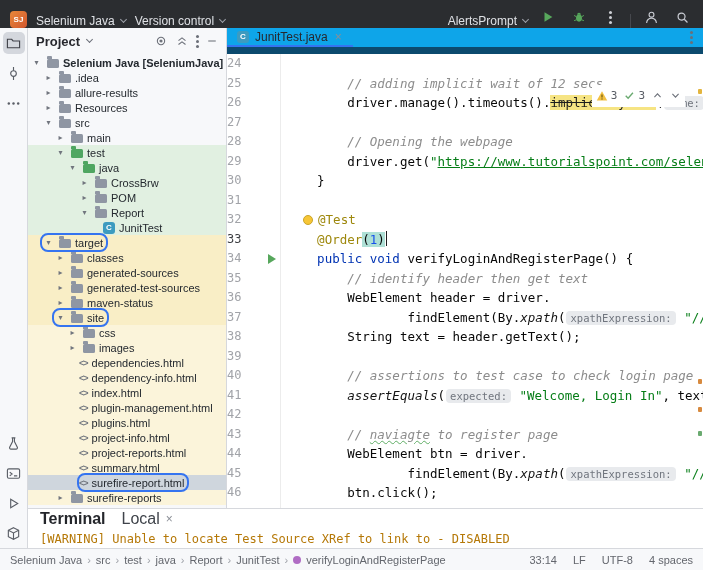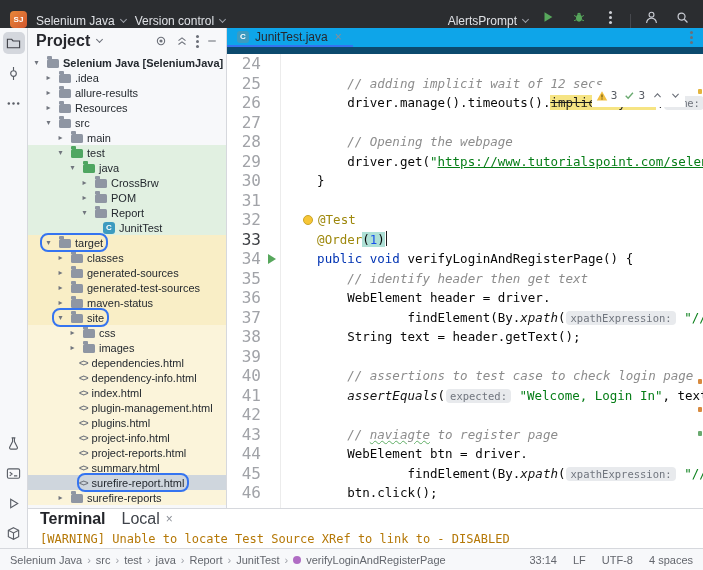--- a/index.html
+++ b/index.html
@@ -34,21 +34,21 @@
   .rail-btn{width:22px;height:22px;display:flex;align-items:center;justify-content:center;border-radius:5px;}
   .rail-btn.active{background:#d4d7dd;}
   .rail-spacer{flex:1;}
   .right{flex:1;display:flex;flex-direction:column;min-width:0;}
   .center{flex:1;display:flex;min-height:0;}
 
   
   .project{width:199px;flex:0 0 auto;background:#f7f8fa;border-right:1px solid #d6d8dd;
            display:flex;flex-direction:column;overflow:hidden;}
   .phead{height:26px;flex:0 0 auto;display:flex;align-items:center;padding:0 8px;gap:7px;
-         font-size:16px;color:#27282e;font-weight:bold;}
+         font-size:13px;color:#27282e;font-weight:bold;}
   .phead .chev-down{border-color:#6b6f78;}
   .phead-spacer{flex:1;}
   .phead svg{display:block;}
   .tree{flex:1;overflow:hidden;padding-top:1px;}
   .trow{height:15px;display:flex;align-items:center;font-size:11px;color:#24292f;
         white-space:nowrap;cursor:default;}
   .tpad{flex:0 0 auto;height:1px;display:inline-block;}
   .chev{width:13px;flex:0 0 auto;text-align:center;color:#71757e;font-size:8px;
         font-family:"DejaVu Sans",sans-serif;line-height:15px;}
   .chev.open::before{content:"▾";}
@@ -79,21 +79,21 @@
        border-bottom:2px solid var(--accent);}
   .tab .ic-class{width:12px;height:12px;font-size:8px;}
   .tab-x{color:#8a8e96;font-size:12px;line-height:1;padding:0 1px;}
   .tab-x::before{content:"×";}
   .tab-fill{flex:1;}
   .tab-kebab{width:24px;display:flex;align-items:center;justify-content:center;color:#6b6f78;}
   .code-wrap{flex:1;display:flex;min-height:0;overflow:hidden;position:relative;
              font-family:"DejaVu Sans Mono",monospace;font-size:12.5px;line-height:19.5px;}
   .gutter{width:54px;flex:0 0 auto;border-right:1px solid #ececec;background:#fff;}
   .gline{display:flex;align-items:center;height:19.5px;}
-  .lnum{flex:1;text-align:right;color:#a1a3a8;font-size:16px;padding-right:2px;}
+  .lnum{flex:1;text-align:left;color:#a1a3a8;font-size:12px;padding-right:2px;}
   .lnum.cur{color:#3c3e42;}
   .gicon{width:17px;flex:0 0 auto;display:flex;align-items:center;justify-content:center;}
   .run-tri{width:0;height:0;border-left:8px solid var(--run-green);
            border-top:5px solid transparent;border-bottom:5px solid transparent;display:inline-block;}
   .code{flex:1;overflow:hidden;padding-left:6px;color:#080808;}
   .cline{white-space:pre;height:19.5px;}
   .tok-pl{color:#080808;}
   .tok-com{color:var(--com);font-style:italic;}
   .tok-kw{color:var(--kw);}
   .tok-str{color:var(--str);}

